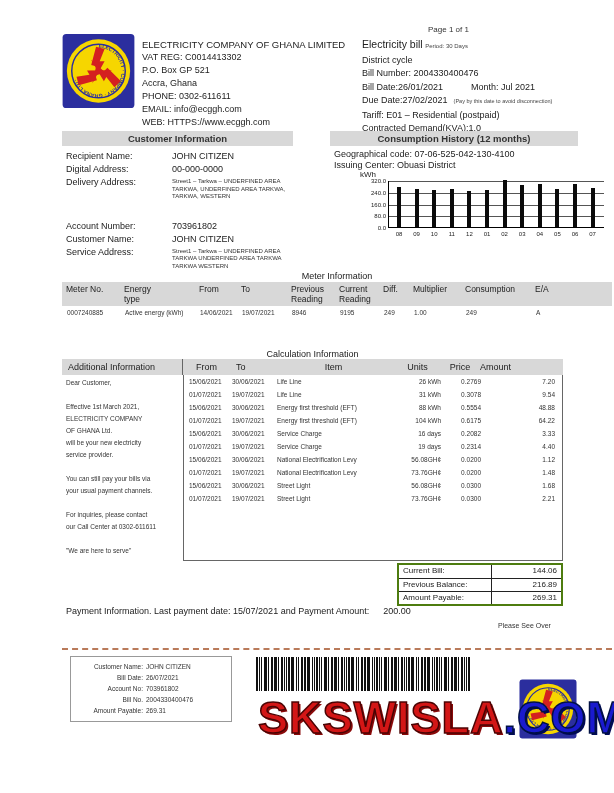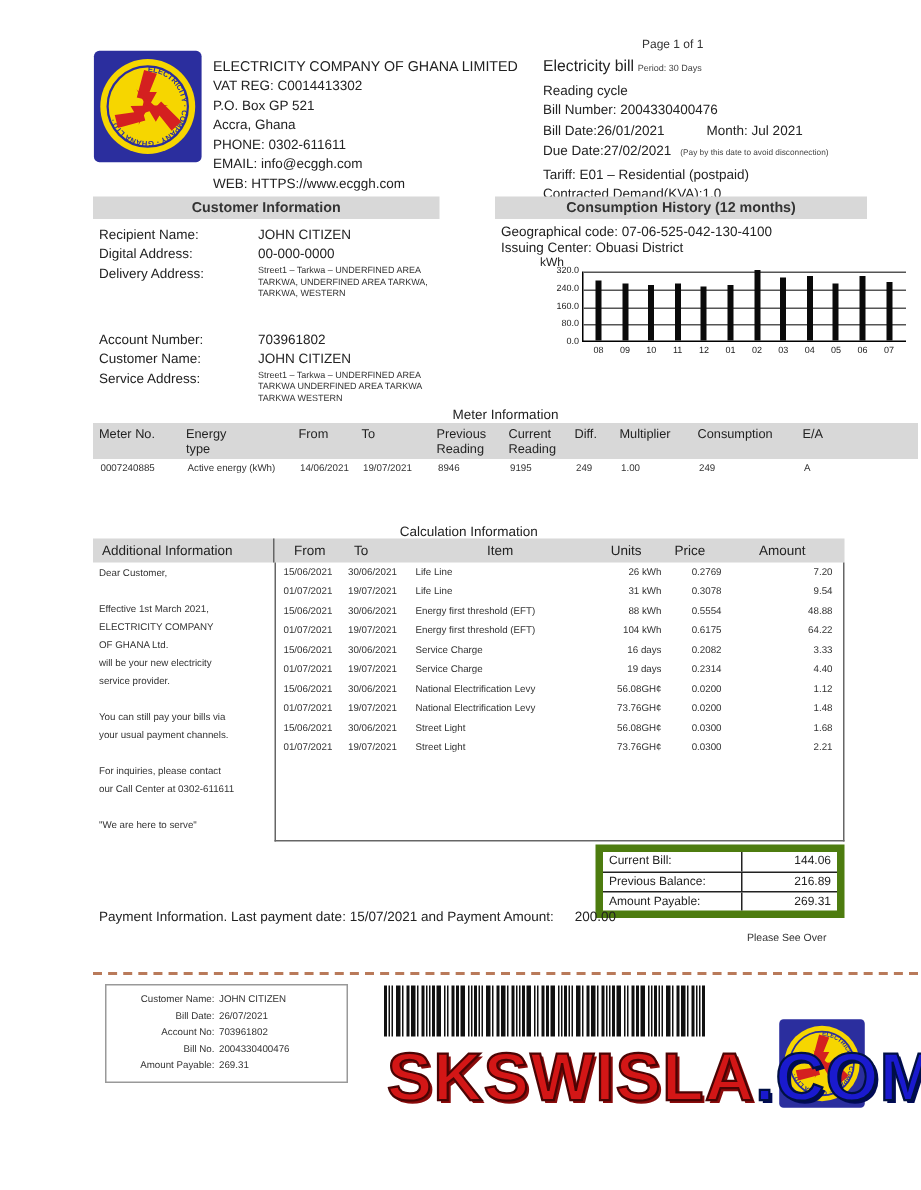--- a/index.html
+++ b/index.html
@@ -49,31 +49,31 @@
   .mrow > div { padding-left:5px; }
   .mc0{width:58px}.mc1{width:75px}.mc2{width:42px}.mc3{width:50px}.mc4{width:48px}
   .mc5{width:44px}.mc6{width:30px}.mc7{width:52px}.mc8{width:70px}.mc9{width:81px}
 
   
   .ctitle { position:absolute; left:62px; top:349px; width:501px; text-align:center; font-size:9px; }
   .chead { position:absolute; left:62px; top:359px; width:501px; background:#d8d8d8; display:flex; font-size:9px; line-height:16px; height:16px; }
   .ch0{width:121px; padding-left:6px; border-right:1px solid #666;}
   .ch1{width:47px;text-align:center}.ch2{width:42px;text-align:left;padding-left:6px}
   .ch3{width:123px;text-align:center}.ch4{width:45px;text-align:center}
-  .ch5{width:40px;text-align:center}.ch6{width:83px;text-align:center}
+  .ch5{width:40px;text-align:center}.ch6{width:83px;}
   .calcbox { position:absolute; left:183px; top:375px; width:380px; height:186px; border:1px solid #666; border-top:none; }
   .crowd { display:flex; height:13px; line-height:13px; font-size:6.5px; color:#333; }
   .cd0{width:47px;padding-left:5px}.cd1{width:42px;padding-left:1px}
   .cd2{width:123px;padding-left:4px}.cd3{width:45px;text-align:right}
   .cd4{width:40px;text-align:right}.cd5{width:78px;text-align:right;padding-right:4px}
   .addinfo { position:absolute; left:66px; top:377px; width:114px; font-size:6.5px; line-height:12px; color:#333; }
   .addinfo div { min-height:12px; }
 
   
-  .totals { position:absolute; left:397px; top:563px; width:166px; border:5px solid #4d7c0f; font-size:8px; }
+  .totals { position:absolute; left:397px; top:563px; width:166px; border:2px solid #4d7c0f; font-size:8px; }
   .trow { display:flex; height:13px; line-height:12px; }
   .trow + .trow { border-top:1px solid #222; }
   .trow .tl { width:93px; padding-left:4px; border-right:1px solid #222; }
   .trow .tv { flex:1; text-align:right; padding-right:4px; }
 
   
   .payline { position:absolute; left:66px; top:606px; font-size:9px; color:#222; }
   .payline .amt { margin-left:14px; }
   .seeover { position:absolute; left:498px; top:622px; font-size:7px; color:#333; }
 
@@ -118,21 +118,21 @@
     <div>Accra, Ghana</div>
     <div>PHONE: 0302-611611</div>
     <div>EMAIL: info@ecggh.com</div>
     <div>WEB: HTTPS://www.ecggh.com</div>
   </div>
 
   <div class="page-ind">Page 1 of 1</div>
 
   <div class="billmeta">
     <div><span class="big">Electricity bill</span> <span class="tiny">Period: 30 Days</span></div>
-    <div>Reading cycle</div>
+    <div>District cycle</div>
     <div>Bill Number: 2004330400476</div>
     <div><span>Bill Date:26/01/2021</span><span class="month">Month: Jul 2021</span></div>
     <div><span>Due Date:27/02/2021</span><span class="due-note">(Pay by this date to avoid disconnection)</span></div>
     <div>Tariff: E01 – Residential (postpaid)</div>
     <div>Contracted Demand(KVA):1.0</div>
   </div>
 
   <div class="secbar secbar-cust">Customer Information</div>
   <div class="secbar secbar-cons">Consumption History (12 months)</div>
 

